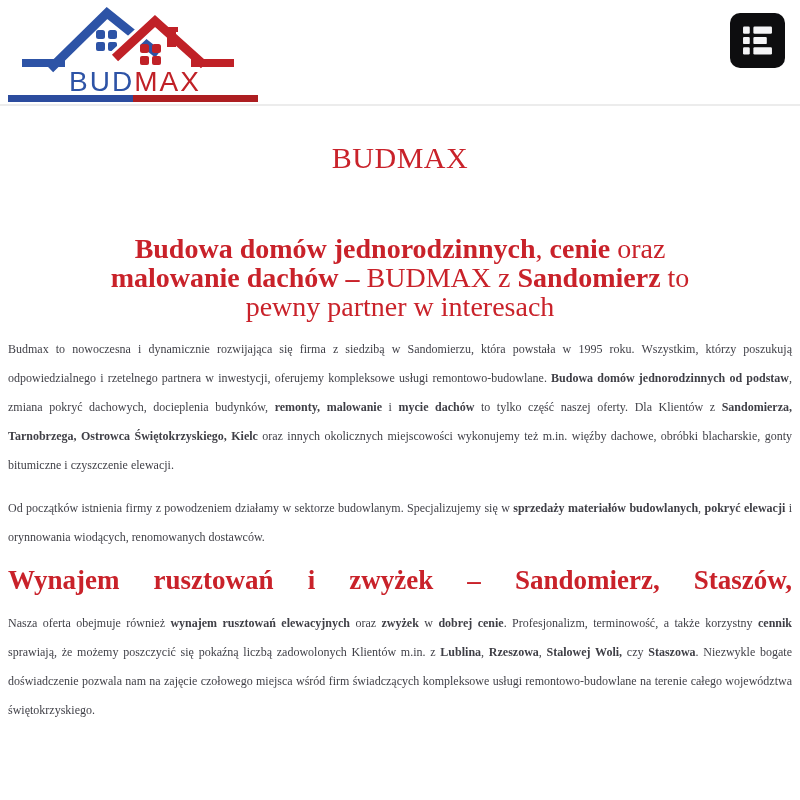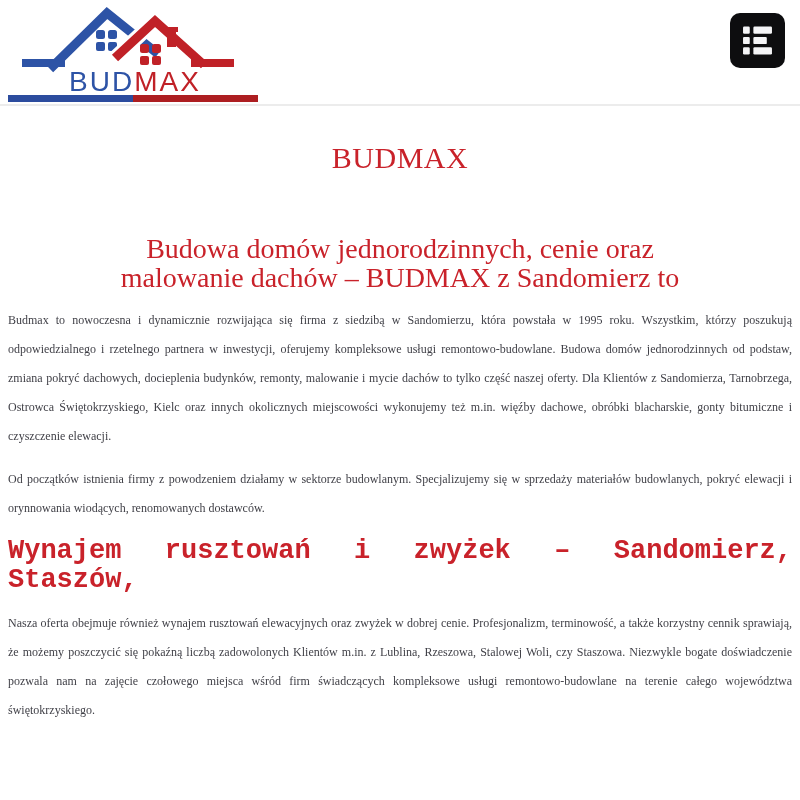--- a/index.html
+++ b/index.html
@@ -64,22 +64,22 @@
     text-align: justify;
     color: var(--text, #3f3f46);
   }
   .section-heading {
     margin: 8px 0 0;
     font-size: 27px; line-height: 29px;
     font-weight: 700;
     color: var(--red, #c9222a);
   }
   .section-heading .line { display: block; text-align: left; }
-  .section-heading .line.stretch { text-align: justify; text-align-last: justify; font-family: Liberation Mono, monospace; }
-  b { font-weight: 400; }
+  .section-heading .line.stretch { text-align: justify; text-align-last: justify; }
+  b { font-weight: 700; }
 </style>
 </head>
 <body>
 
 <header class="site-header">
   <a class="logo">
     <svg viewBox="0 0 250 102" width="250" height="102">
 
       <path class="roof-blue" d="M14 61 H57" stroke-width="8"></path>
       <path class="roof-blue" d="M42 67 L99 11 L150 52" stroke-width="9"></path>
@@ -115,20 +115,21 @@
     </svg>
   </button>
 </header>
 
 <main>
   <h1 class="page-title">BUDMAX</h1>
 
   <h2 class="intro-heading">
     <span class="line"><b>Budowa domów jednorodzinnych</b>, <b>cenie</b> oraz</span>
     <span class="line"><b>malowanie dachów – </b>BUDMAX z <b>Sandomierz</b> to</span>
+    <span class="line">pewny partner w interesach</span>
   </h2>
 
   <p class="body-par">Budmax to nowoczesna i dynamicznie rozwijająca się firma z siedzibą w Sandomierzu, która powstała w 1995 roku. Wszystkim, którzy poszukują odpowiedzialnego i rzetelnego partnera w inwestycji, oferujemy kompleksowe usługi remontowo-budowlane. <b>Budowa domów jednorodzinnych od podstaw</b>, zmiana pokryć dachowych, docieplenia budynków, <b>remonty, malowanie</b> i <b>mycie dachów</b> to tylko część naszej oferty. Dla Klientów z <b>Sandomierza, Tarnobrzega, Ostrowca Świętokrzyskiego, Kielc</b> oraz innych okolicznych miejscowości wykonujemy też m.in. więźby dachowe, obróbki blacharskie, gonty bitumiczne i czyszczenie elewacji.</p>
 
   <p class="body-par">Od początków istnienia firmy z powodzeniem działamy w sektorze budowlanym. Specjalizujemy się w <b>sprzedaży materiałów budowlanych</b>, <b>pokryć elewacji</b> i orynnowania wiodących, renomowanych dostawców.</p>
 
   <h2 class="section-heading">
     <span class="line stretch">Wynajem rusztowań i zwyżek – Sandomierz, Staszów,</span>
   </h2>
 

